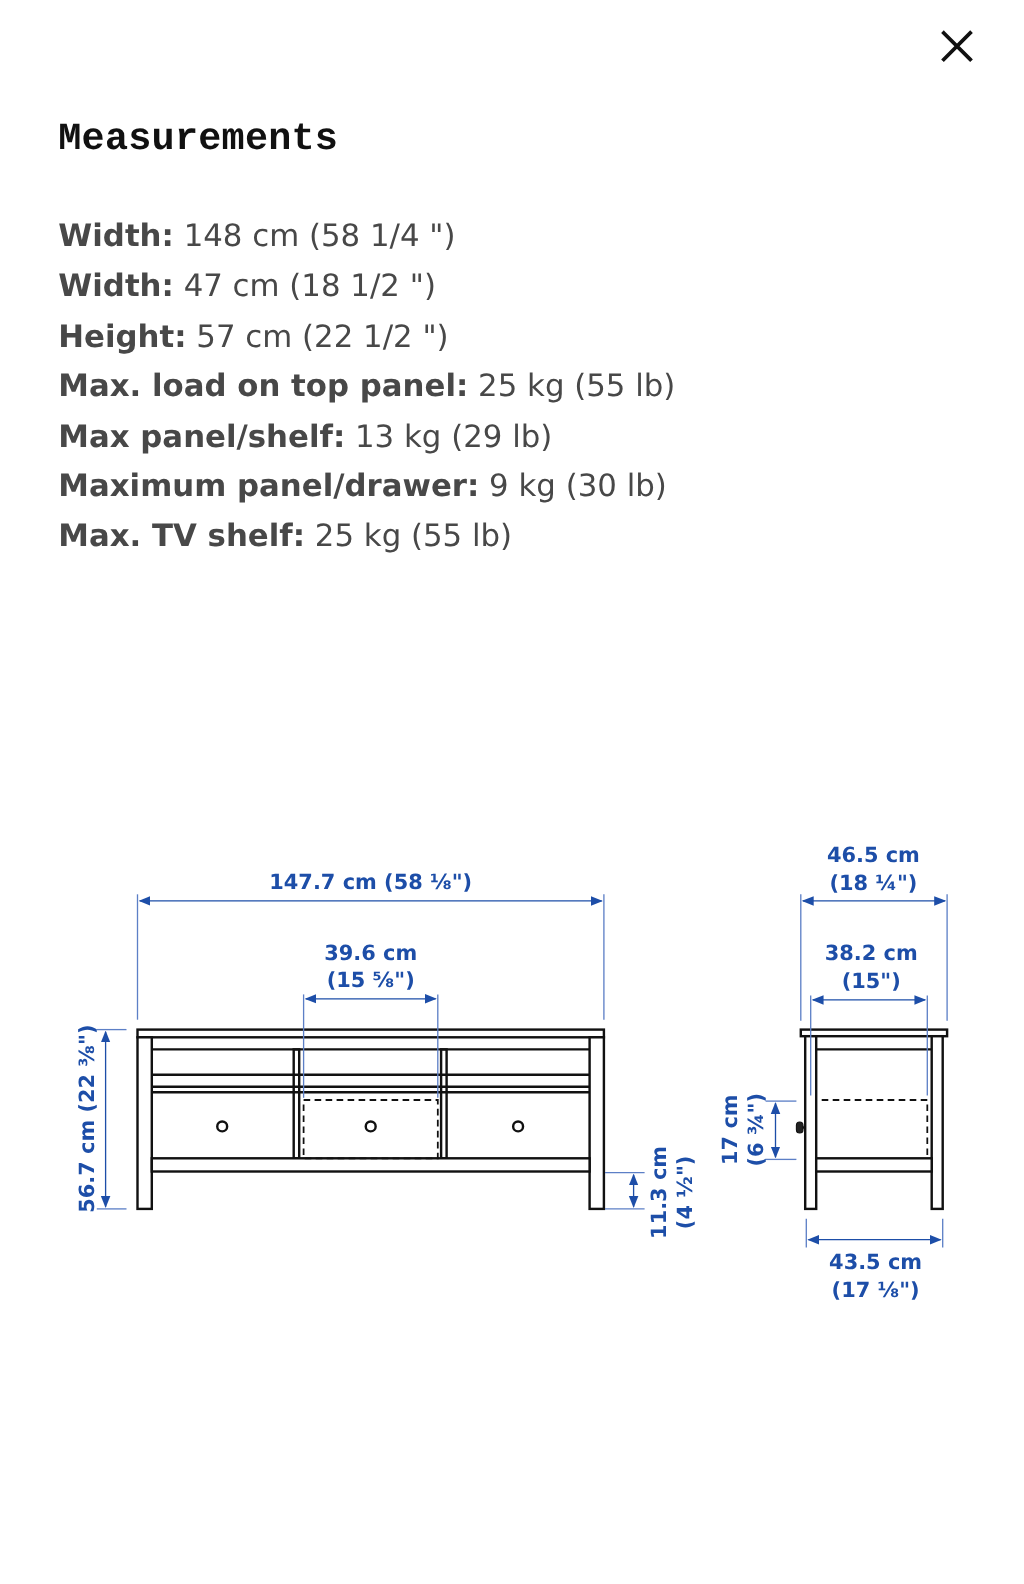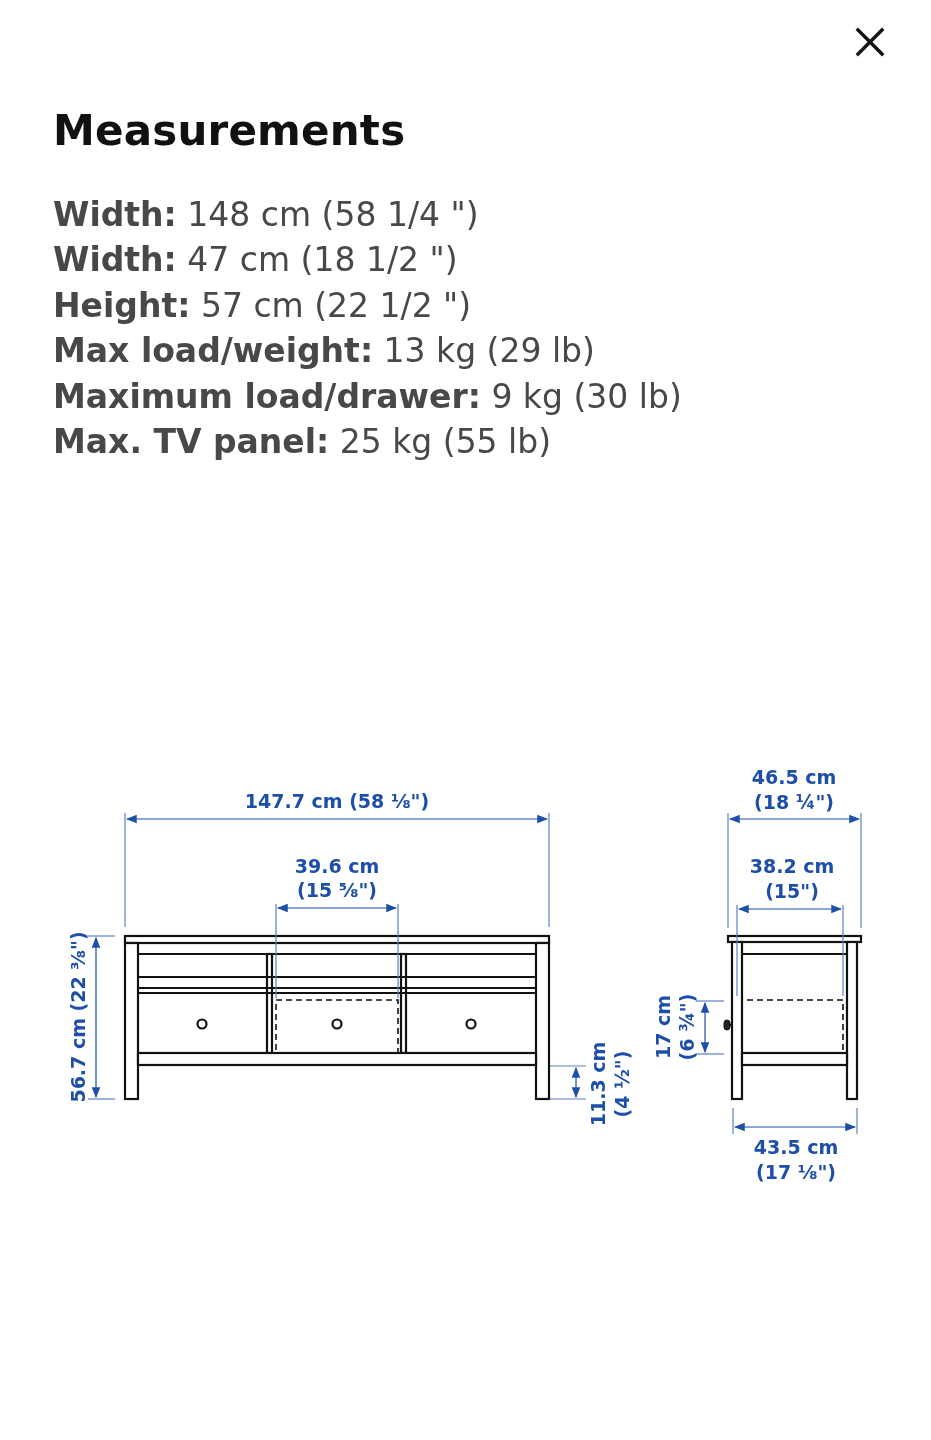--- a/index.html
+++ b/index.html
@@ -7,28 +7,29 @@
       width: 931px; height: 1440px; position: relative; overflow: hidden;
       font-family: "DejaVu Sans", "Liberation Sans", sans-serif;
       color: #111111;
     }
     .close-btn {
       position: absolute; left: 846px; top: 20px; width: 48px; height: 44px;
       display: flex; align-items: center; justify-content: center; cursor: pointer;
     }
     .title {
       position: absolute; left: 53px; top: 106px;
-      font-size: 42px; font-weight: bold; color: #111111; margin: 0;
+      font-size: 35px; font-weight: bold; color: #111111; margin: 0;
       letter-spacing: 0.2px;
+      font-family: Liberation Mono, monospace;
     }
     .specs {
       position: absolute; left: 53px; top: 192px; margin: 0; padding: 0; list-style: none;
     }
     .spec-row {
-      font-size: 33px; line-height: 45.4px; color: #484848; white-space: nowrap;
+      font-size: 28px; line-height: 45.4px; color: #484848; white-space: nowrap;
     }
     .spec-label { font-weight: bold; color: #484848; }
     .spec-value { color: #484848; }
     .diagram { position: absolute; left: 0; top: 740px; width: 931px; height: 480px; }
     .dim-text {
       font-family: "DejaVu Sans", "Liberation Sans", sans-serif;
       font-weight: bold; font-size: 19px; fill: #1d4ea8;
     }
   </style>
 </head>
@@ -39,23 +40,24 @@
     <path d="M3 3 L27 27 M27 3 L3 27" stroke="#111" stroke-width="3.4" stroke-linecap="square"></path>
   </svg>
 </div>
 
 <h1 class="title">Measurements</h1>
 
 <ul class="specs">
   <li class="spec-row"><span class="spec-label">Width:</span><span class="spec-value"> 148 cm (58 1/4 ")</span></li>
   <li class="spec-row"><span class="spec-label">Width:</span><span class="spec-value"> 47 cm (18 1/2 ")</span></li>
   <li class="spec-row"><span class="spec-label">Height:</span><span class="spec-value"> 57 cm (22 1/2 ")</span></li>
-  <li class="spec-row"><span class="spec-label">Max load/weight:</span><span class="spec-value"> 13 kg (29 lb)</span></li>
-  <li class="spec-row"><span class="spec-label">Maximum load/drawer:</span><span class="spec-value"> 9 kg (30 lb)</span></li>
-  <li class="spec-row"><span class="spec-label">Max. TV panel:</span><span class="spec-value"> 25 kg (55 lb)</span></li>
+  <li class="spec-row"><span class="spec-label">Max. load on top panel:</span><span class="spec-value"> 25 kg (55 lb)</span></li>
+  <li class="spec-row"><span class="spec-label">Max panel/shelf:</span><span class="spec-value"> 13 kg (29 lb)</span></li>
+  <li class="spec-row"><span class="spec-label">Maximum panel/drawer:</span><span class="spec-value"> 9 kg (30 lb)</span></li>
+  <li class="spec-row"><span class="spec-label">Max. TV shelf:</span><span class="spec-value"> 25 kg (55 lb)</span></li>
 </ul>
 
 <svg class="diagram" viewBox="0 740 931 480" width="931" height="480">
   <defs>
     <marker id="arr" viewBox="0 0 10 10" refX="9" refY="5" markerWidth="9" markerHeight="9" orient="auto-start-reverse">
       <path d="M0 1 L10 5 L0 9 Z" fill="#1d4ea8"></path>
     </marker>
   </defs>
 
   <g fill="none" stroke="#111" stroke-width="2.2">

